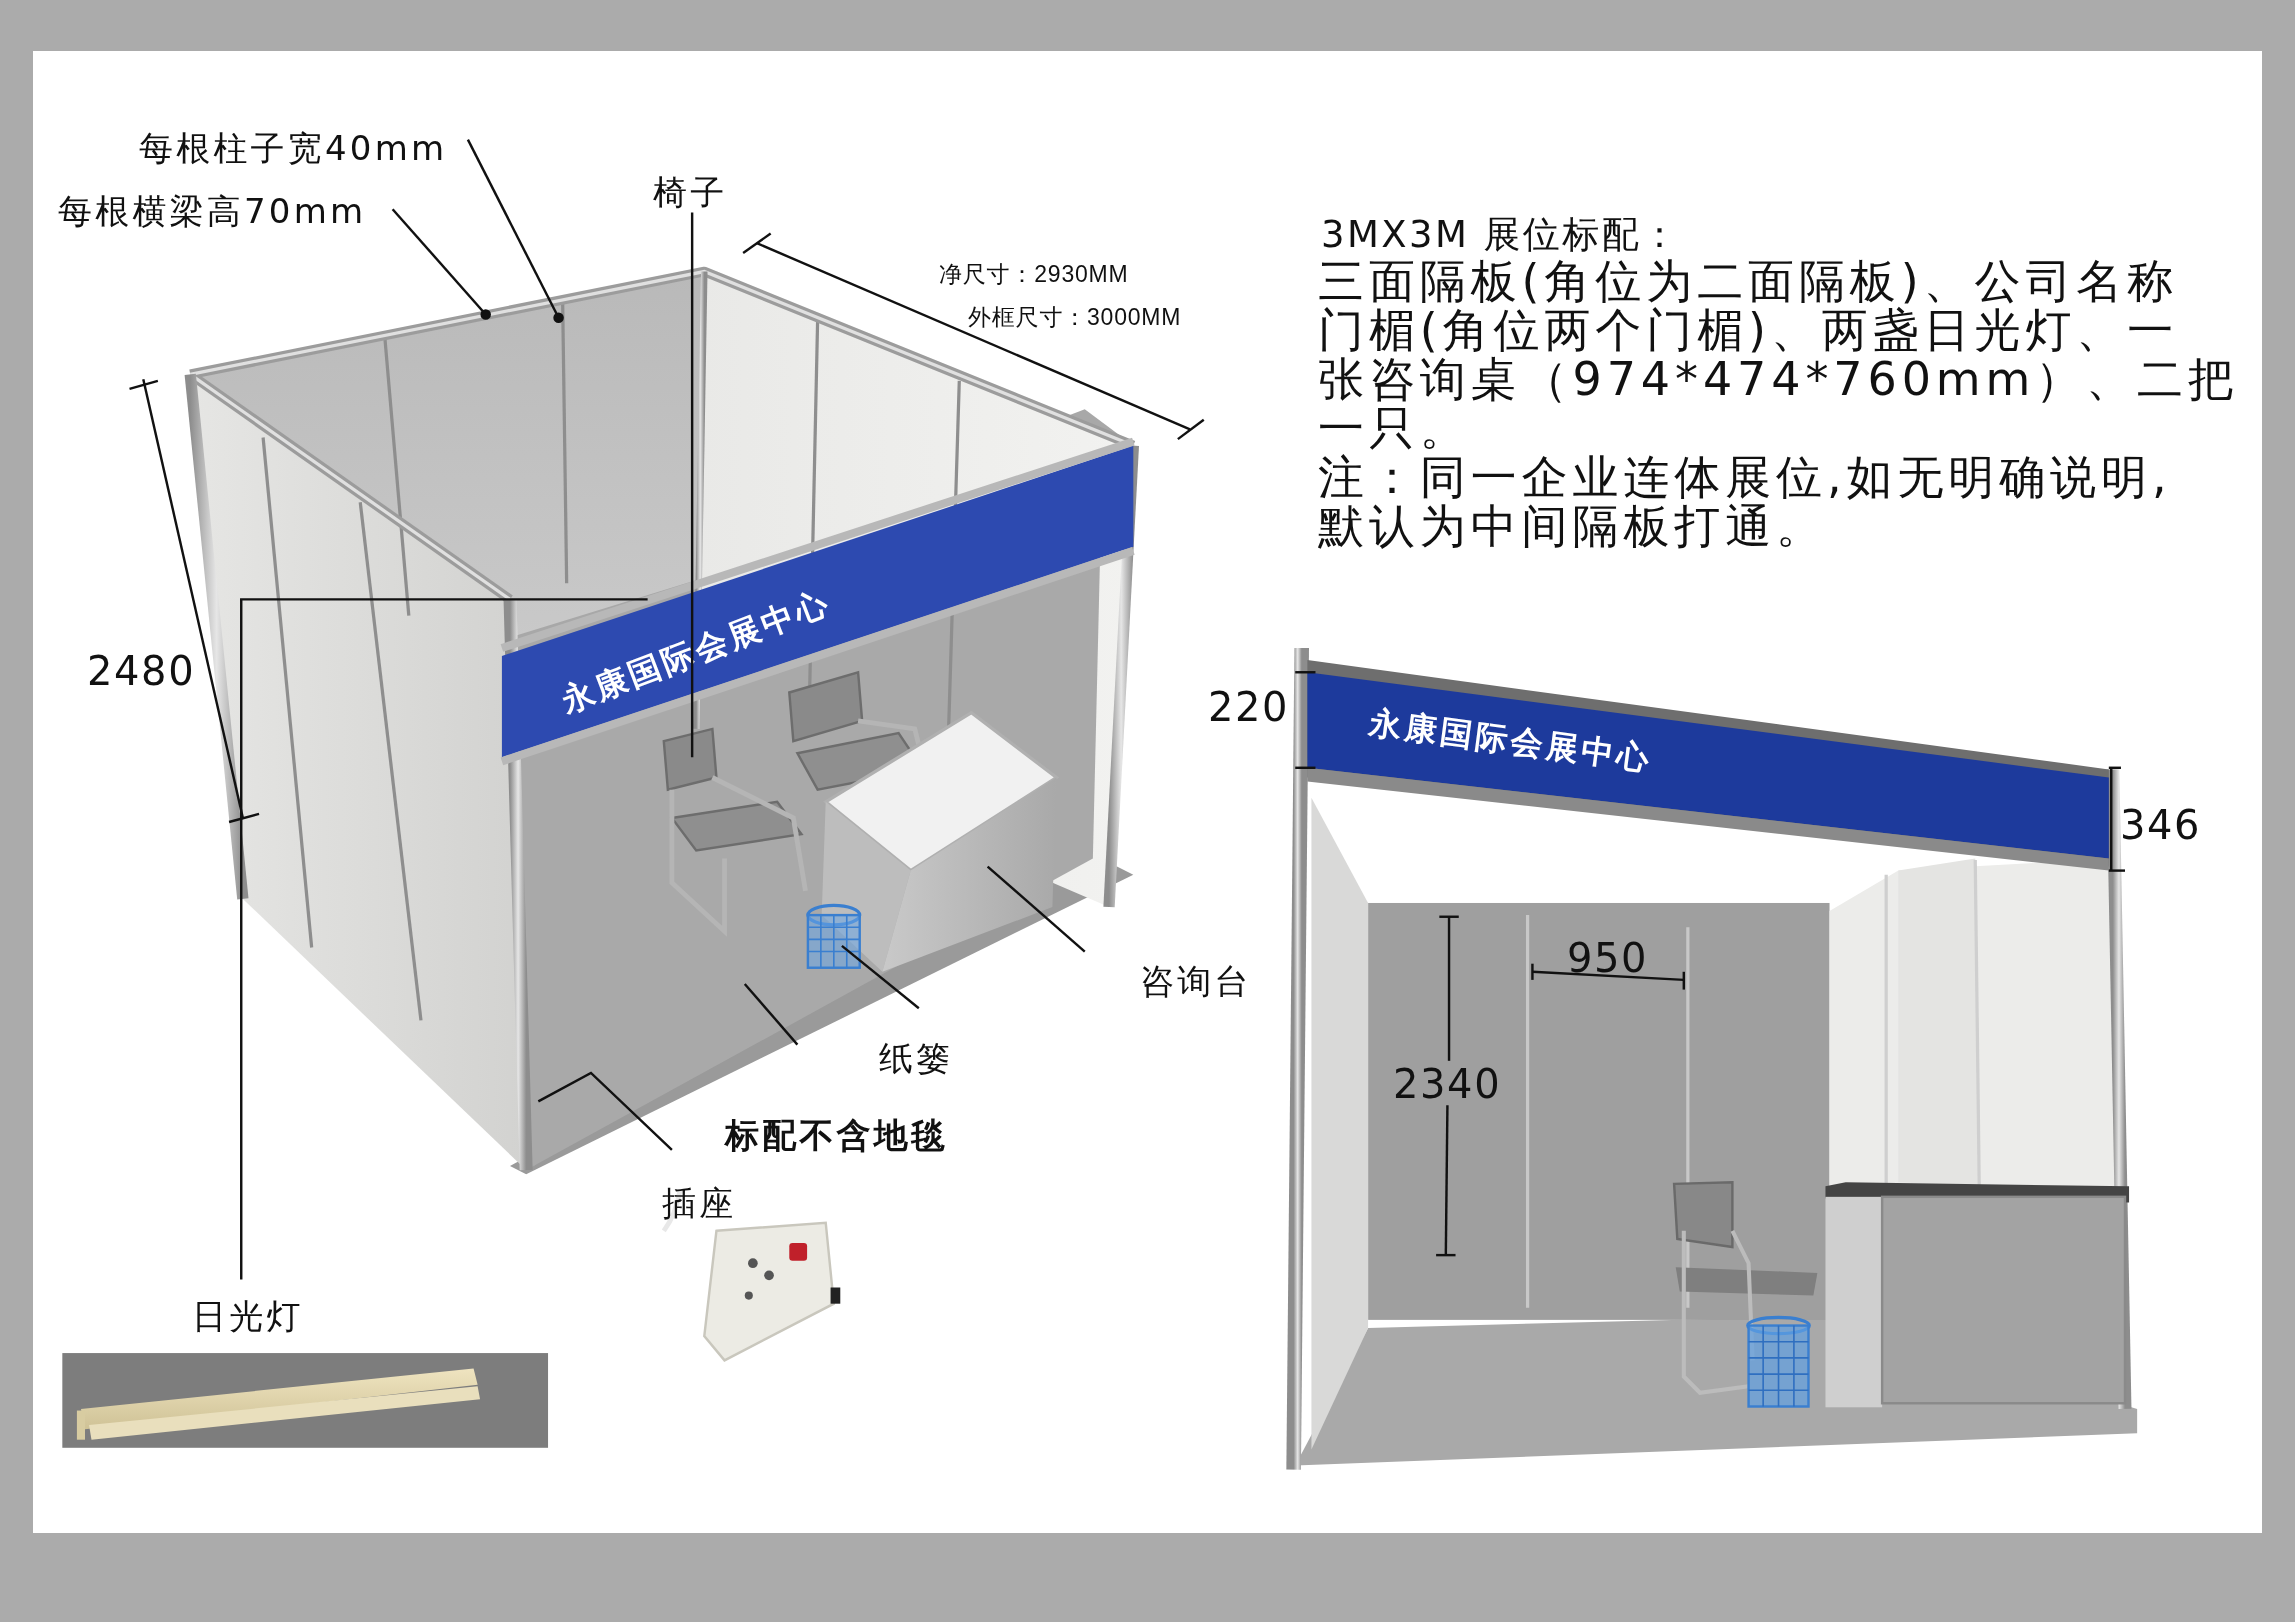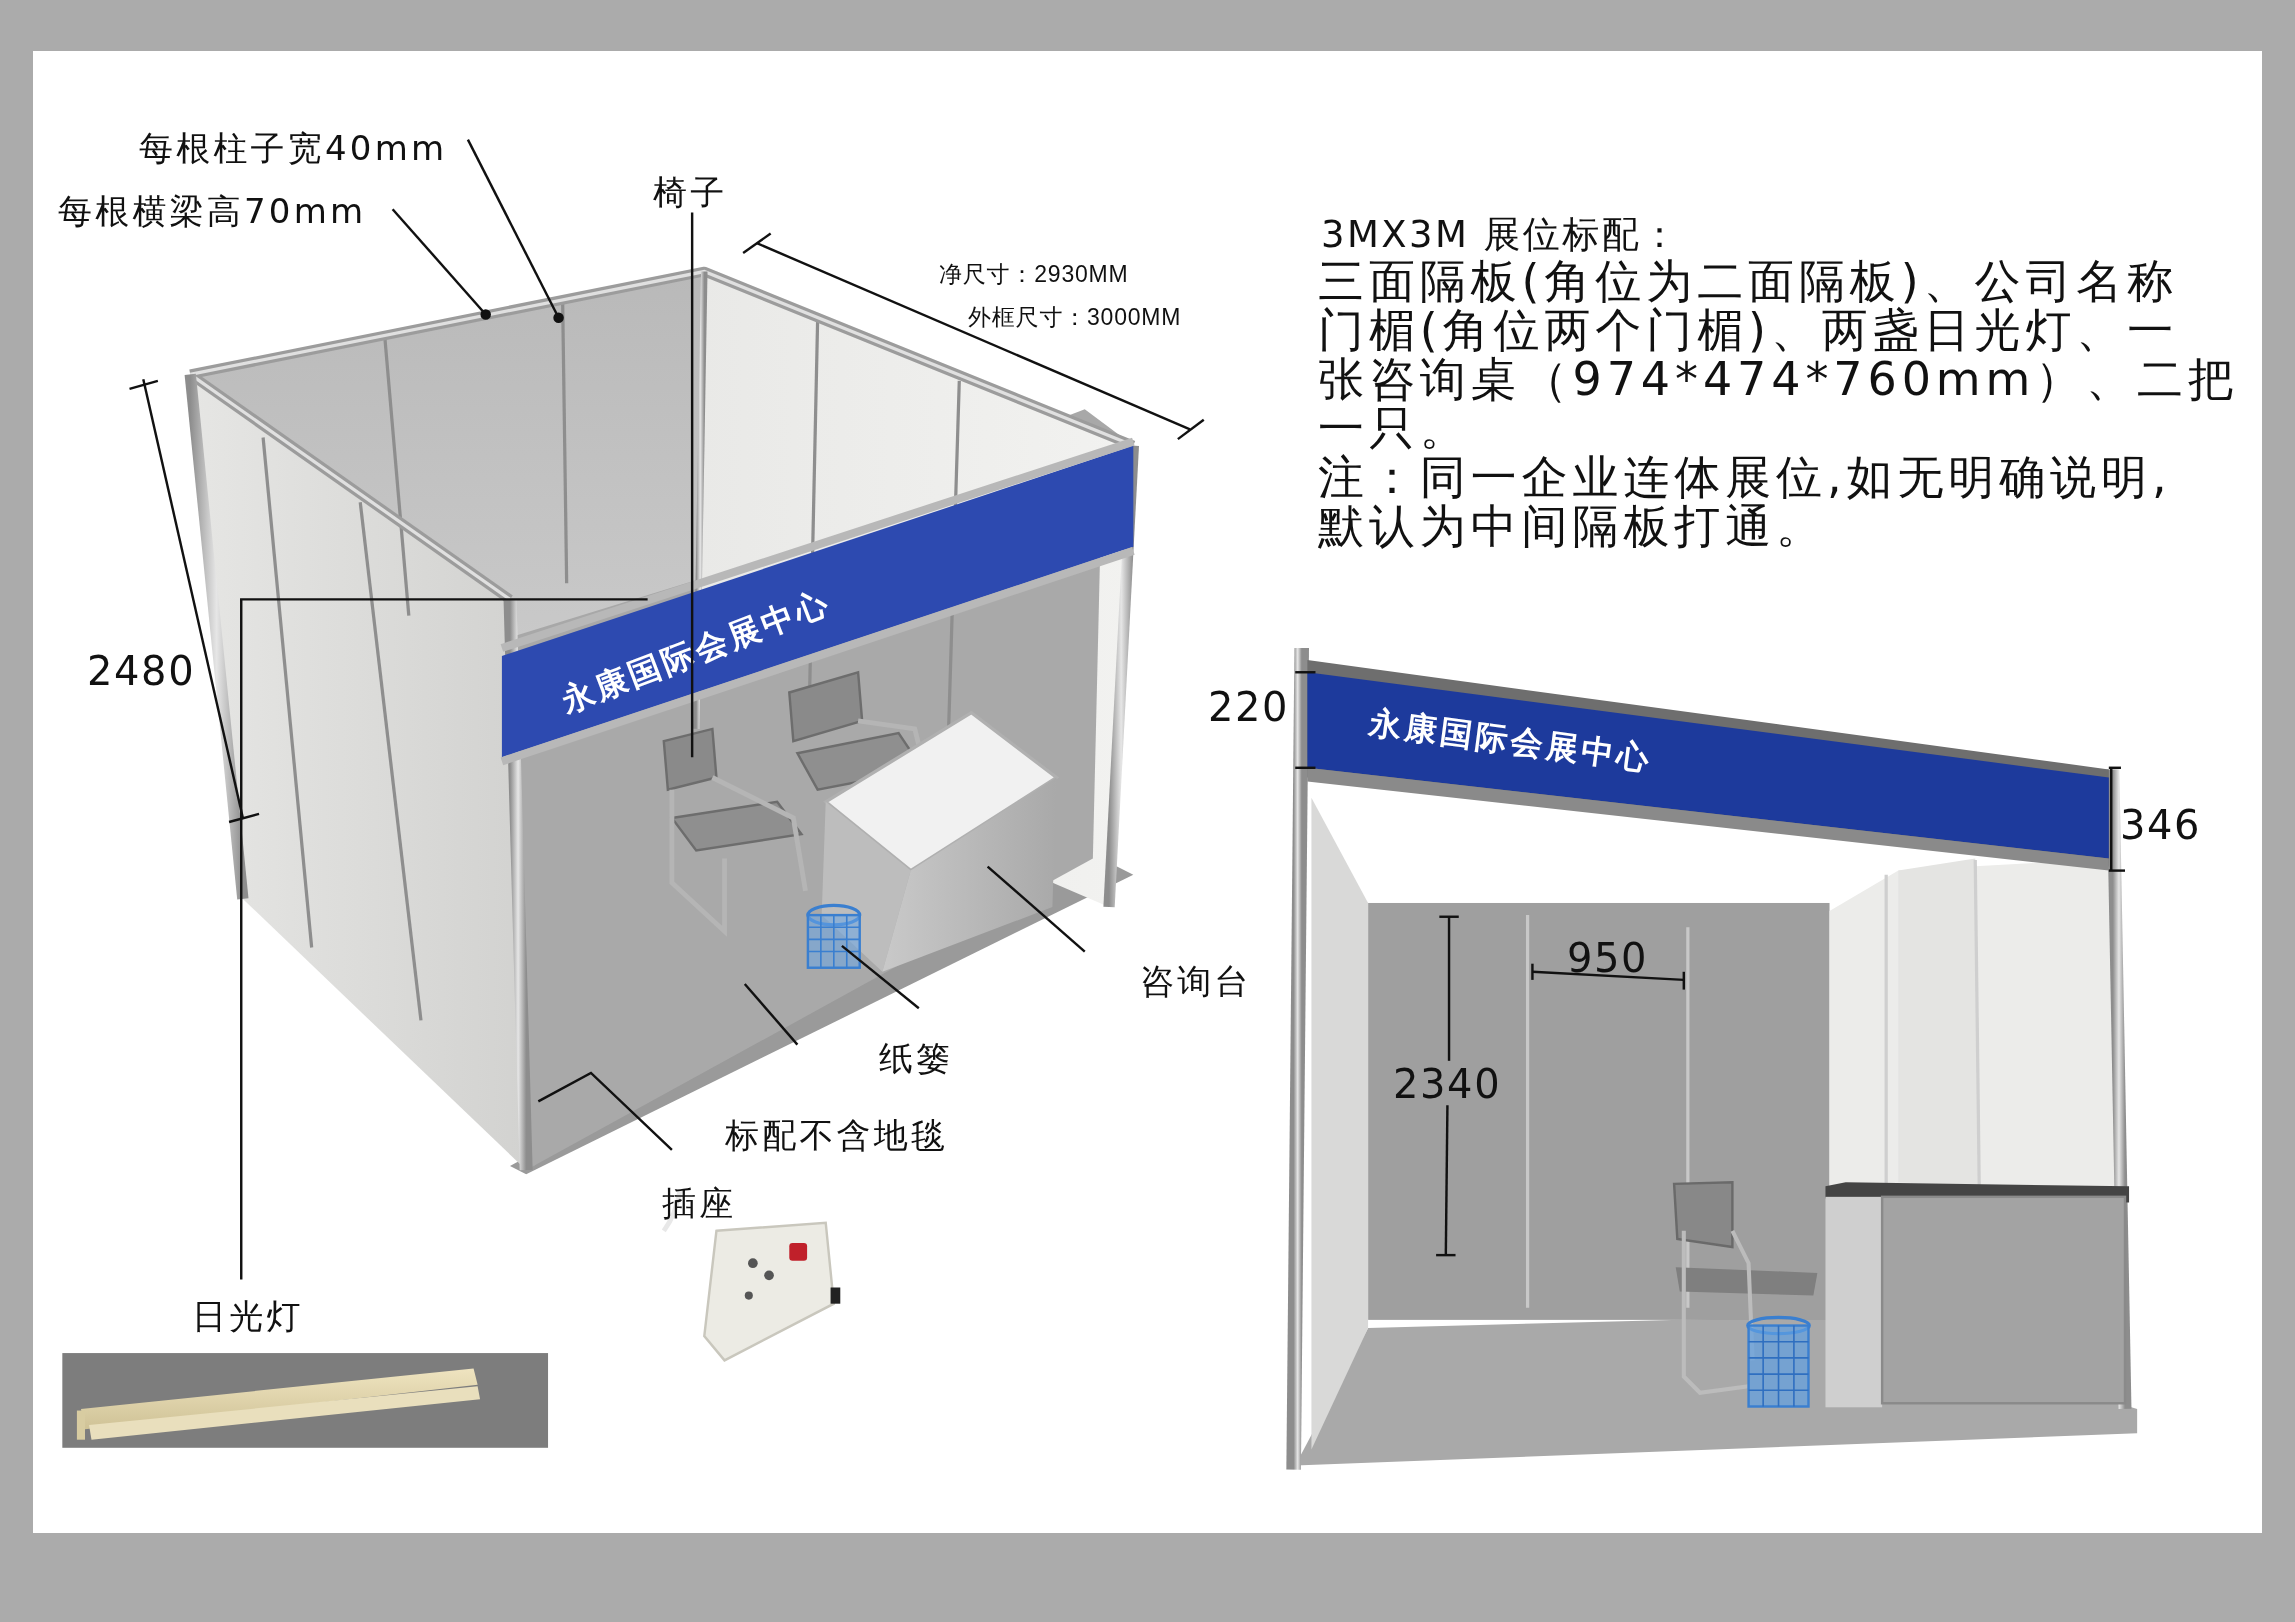--- a/index.html
+++ b/index.html
@@ -240,21 +240,21 @@
 </svg>
 
 <div class="abs lbl" style="left:139px;top:126px;">每根柱子宽40mm</div>
 <div class="abs lbl" style="left:58px;top:189px;">每根横梁高70mm</div>
 <div class="abs lbl" style="left:653px;top:170px;text-align:right;">椅子</div>
 <div class="abs small" style="left:939px;top:259px;">净尺寸：2930MM</div>
 <div class="abs small" style="left:968px;top:302px;">外框尺寸：3000MM</div>
 <div class="abs dim" style="left:87px;top:648px;">2480</div>
 <div class="abs lbl" style="left:1104px;top:959px;margin-left:36px;">咨询台</div>
 <div class="abs lbl" style="left:879px;top:1036px;">纸篓</div>
-<div class="abs lbl" style="left:725px;top:1113px;">标配不含地毯</div>
+<div class="abs lbl" style="left:725px;top:1113px;font-weight:bold;">标配不含地毯</div>
 <div class="abs lbl" style="left:662px;top:1181px;">插座</div>
 <div class="abs lbl" style="left:192px;top:1294px;">日光灯</div>
 
 <div class="abs dim" style="left:1176px;top:684px;margin-left:32px;">220</div>
 <div class="abs dim" style="left:2120px;top:802px;">346</div>
 <div class="abs dim" style="left:1567px;top:935px;">950</div>
 <div class="abs dim" style="left:1393px;top:1061px;">2340</div>
 
 <div class="abs spec-title" style="left:1321px;top:182px;">3MX3M 展位标配：</div>
 <div class="abs" style="left:1318px;top:257px;">

